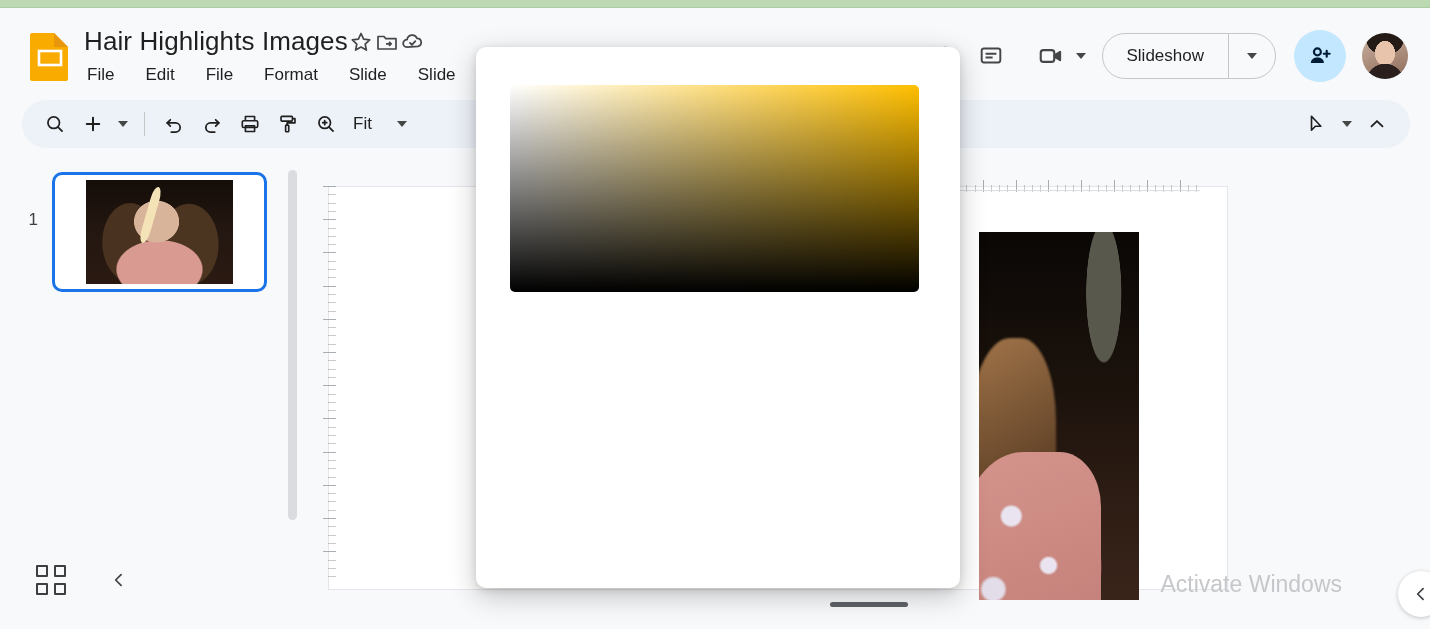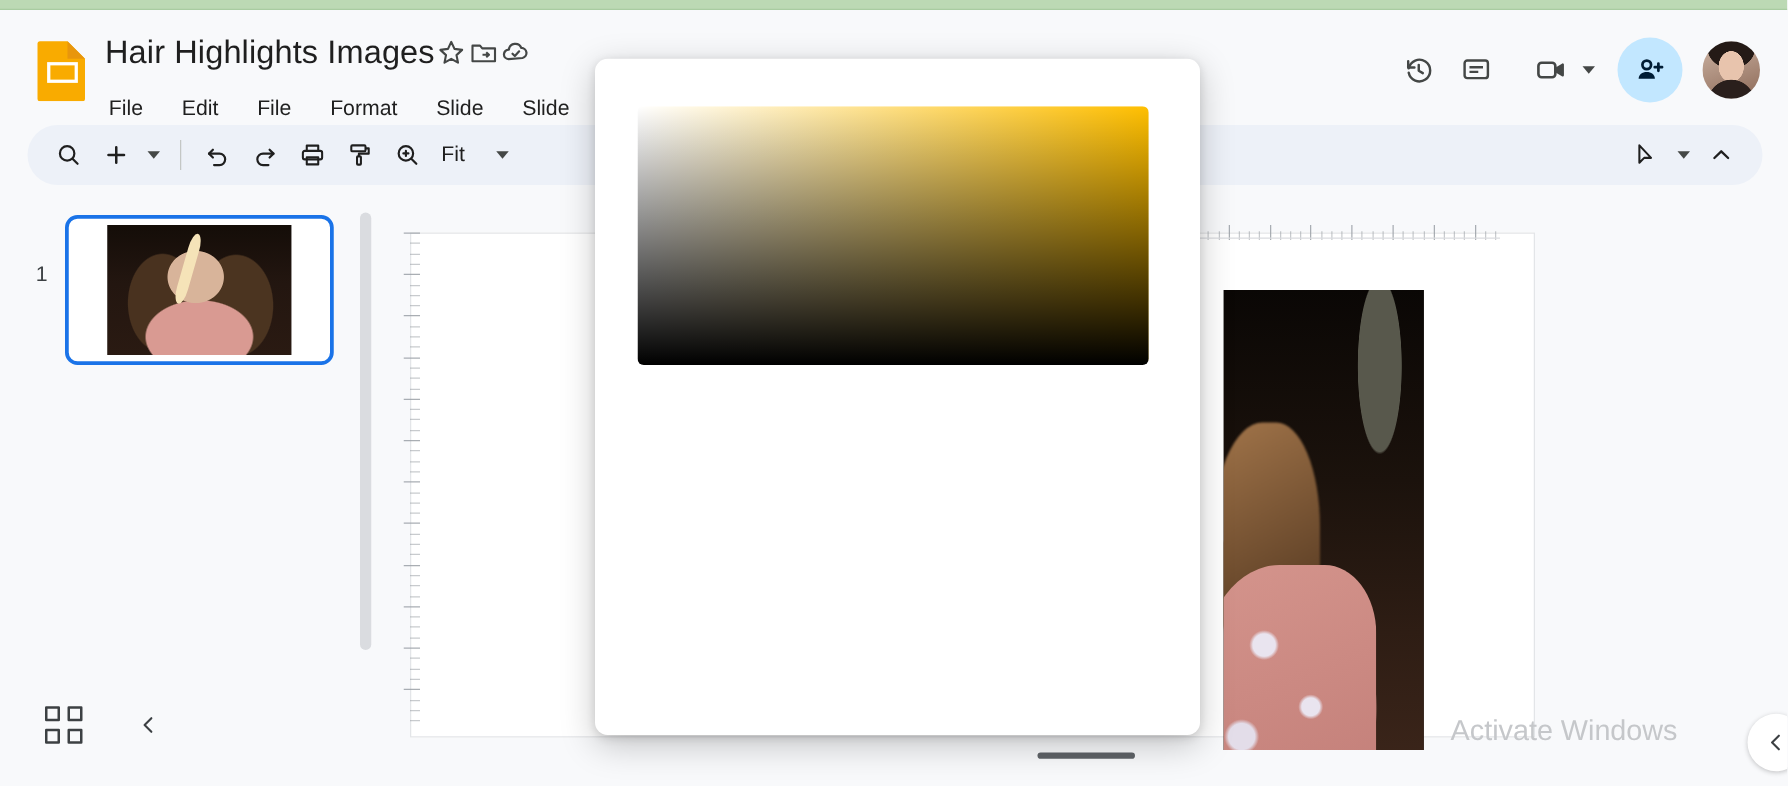--- a/index.html
+++ b/index.html
@@ -19,21 +19,21 @@
   }
 
   
   .header { position: absolute; top: 8px; left: 0; width: 1430px; height: 88px; background: #f8f9fb; }
   .app-logo {
     position: absolute; left: 28px; top: 23px; width: 44px; height: 50px;
   }
   .doc-title-row { position: absolute; left: 84px; top: 18px; display: flex; align-items: center; gap: 0; }
   .doc-title { font-size: 26px; color: #1f1f1f; letter-spacing: .1px; white-space: nowrap; }
   .hdr-ico { width: 26px; height: 26px; display: inline-flex; align-items: center; justify-content: center; color: #444746; cursor: pointer; }
-  .menu-row { position: absolute; left: 84px; top: 56px; display: flex; gap: 25px; margin-top: 12px; }
+  .menu-row { position: absolute; left: 84px; top: 56px; display: flex; gap: 25px; }
   .menu-item { font-size: 17px; color: #1f1f1f; cursor: pointer; padding: 1px 3px; border-radius: 4px; white-space: nowrap; }
 
   .hdr-right { position: absolute; right: 0; top: 8px; height: 80px; display: flex; align-items: center; gap: 0; }
   .hdr-btn { width: 46px; height: 46px; display: inline-flex; align-items: center; justify-content: center; color: #444746; border-radius: 50%; cursor: pointer; }
   .meet-group { display: flex; align-items: center; gap: 2px; margin-left: 14px; }
   .caret { width: 0; height: 0; border-left: 5px solid transparent; border-right: 5px solid transparent; border-top: 6px solid #444746; cursor: pointer; }
   .slideshow-pill {
     display: flex; align-items: center; height: 46px; border: 1px solid #c4c7c5;
     border-radius: 24px; margin-left: 16px; overflow: hidden; background: #f8f9fb; cursor: pointer;
   }
@@ -286,20 +286,27 @@
       <span class="meet-group">
         <span class="hdr-btn">
           <svg width="28" height="28" viewBox="0 0 24 24" fill="none" stroke="#444746" stroke-width="1.8" stroke-linejoin="round">
             <rect x="3.2" y="7" width="11.6" height="10" rx="2.2"></rect>
             <path d="M15.2 11.2l4.6-2.8v7.2l-4.6-2.8z" fill="#444746"></path>
           </svg>
         </span>
         <span class="caret"></span>
       </span>
 
+      <span class="slideshow-pill">
+        <span class="slideshow-label">Slideshow</span>
+        <span class="slideshow-split"></span>
+        <span class="slideshow-caret-box">
+          <span class="caret"></span>
+        </span>
+      </span>
 
       <span class="share-btn">
         <svg width="26" height="26" viewBox="0 0 24 24" fill="none" stroke="#001d35" stroke-width="2" stroke-linecap="round" stroke-linejoin="round">
           <circle cx="9.6" cy="8.2" r="3.2"></circle>
           <path d="M3.6 18.4c0-3.2 2.7-5 6-5s6 1.8 6 5z" fill="#001d35" stroke="none"></path>
           <path d="M18.2 7.2v5.4M15.5 9.9h5.4"></path>
         </svg>
       </span>
 
       <span class="avatar"></span>

